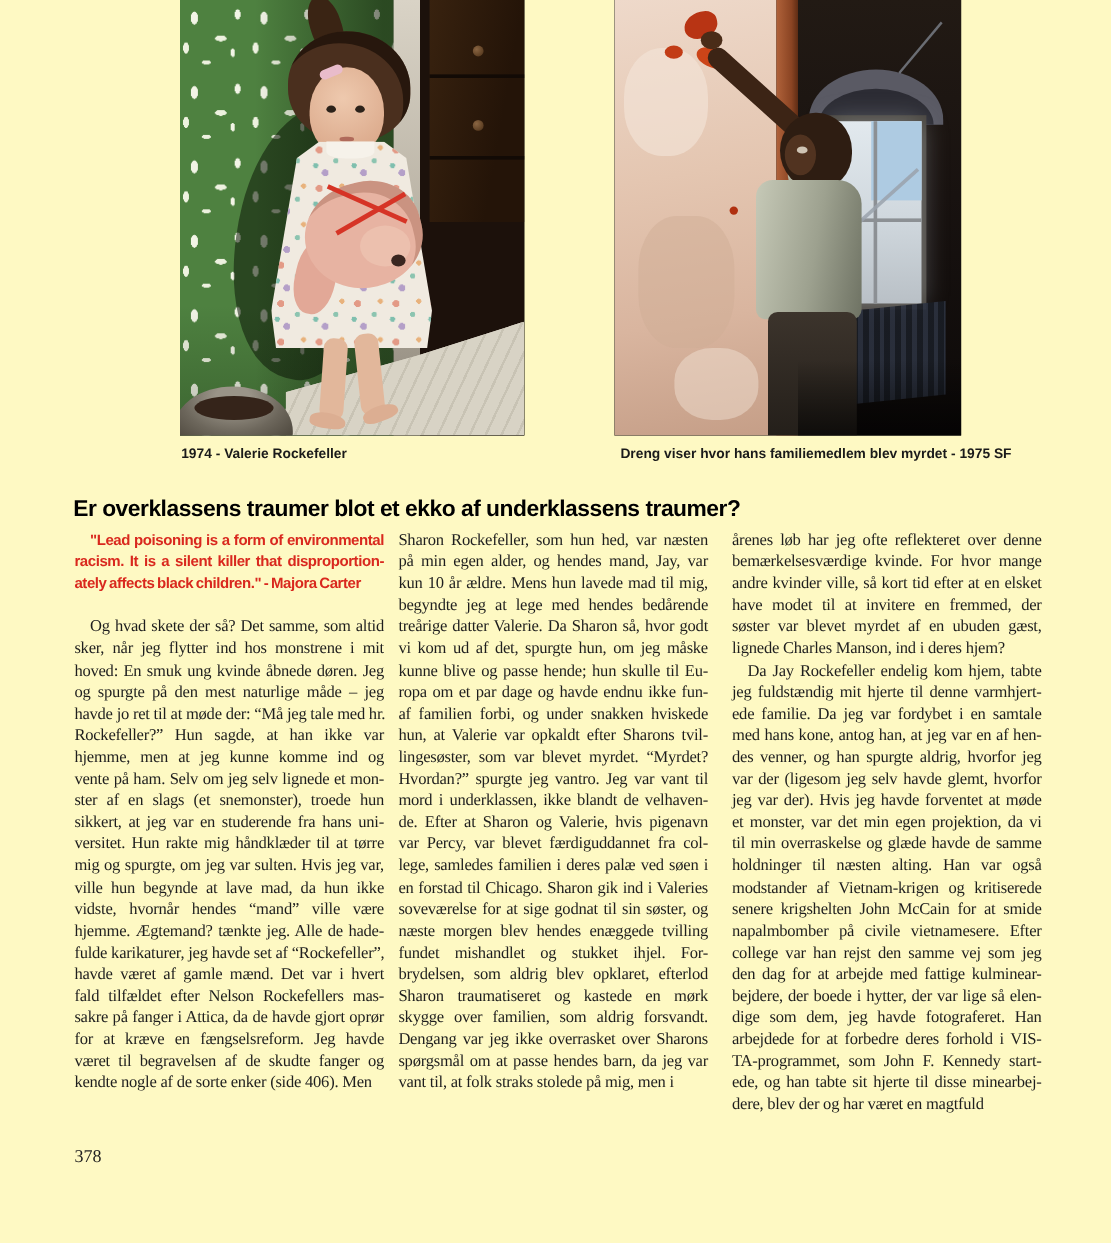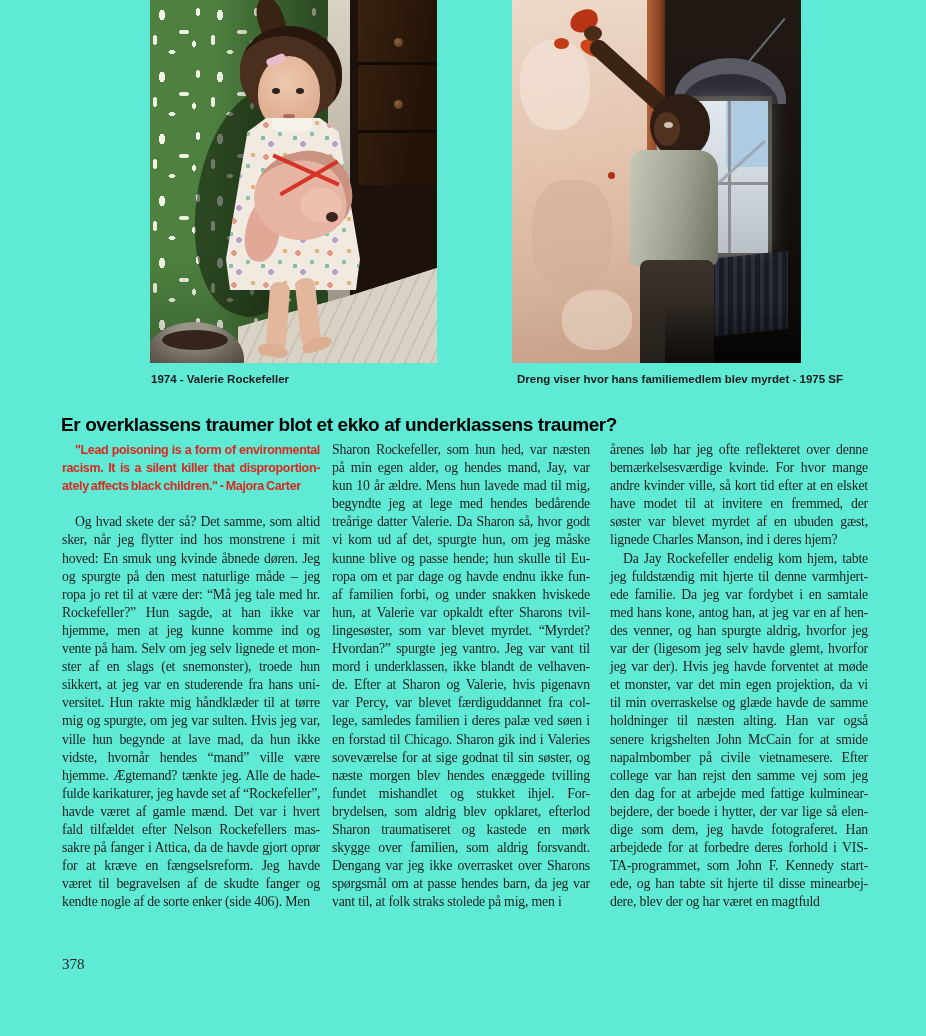--- a/index.html
+++ b/index.html
@@ -1,16 +1,16 @@
 <!DOCTYPE html>
 <html><head>
 <meta charset="utf-8">
 <style>
   html,body{margin:0;padding:0;background:#ffffff;}
-  .page{position:relative;width:926px;height:1036px;background:#5eead4;overflow:hidden;
+  .page{position:relative;width:926px;height:1036px;background:#fef9c3;overflow:hidden;
         font-family:"Liberation Serif", serif;color:#1f1f1f;}
 
   
   .photo{position:absolute;top:0;overflow:hidden;background:#111;}
   .photo-left{left:150px;width:287px;height:363px;}
   .photo-right{left:512px;width:289px;height:363px;}
   .abs{position:absolute;}
 
   
   .wallpaper{left:0;top:0;width:178px;height:363px;background-color:#4e8140;
@@ -231,21 +231,21 @@
         <div class="block quote">
           <div class="line indent">"Lead poisoning is a form of environmental</div>
           <div class="line">racism. It is a silent killer that disproportion-</div>
           <div class="line short">ately affects black children." - Majora Carter</div>
         </div>
         <div class="block para">
           <div class="line indent">Og hvad skete der så? Det samme, som altid</div>
           <div class="line">sker, når jeg flytter ind hos monstrene i mit</div>
           <div class="line">hoved: En smuk ung kvinde åbnede døren. Jeg</div>
           <div class="line">og spurgte på den mest naturlige måde – jeg</div>
-          <div class="line">ropa jo ret til at være der: “Må jeg tale med hr.</div>
+          <div class="line">havde jo ret til at møde der: “Må jeg tale med hr.</div>
           <div class="line">Rockefeller?” Hun sagde, at han ikke var</div>
           <div class="line">hjemme, men at jeg kunne komme ind og</div>
           <div class="line">vente på ham. Selv om jeg selv lignede et mon-</div>
           <div class="line">ster af en slags (et snemonster), troede hun</div>
           <div class="line">sikkert, at jeg var en studerende fra hans uni-</div>
           <div class="line">versitet. Hun rakte mig håndklæder til at tørre</div>
           <div class="line">mig og spurgte, om jeg var sulten. Hvis jeg var,</div>
           <div class="line">ville hun begynde at lave mad, da hun ikke</div>
           <div class="line">vidste, hvornår hendes “mand” ville være</div>
           <div class="line">hjemme. Ægtemand? tænkte jeg. Alle de hade-</div>
@@ -301,20 +301,21 @@
           <div class="line indent">Da Jay Rockefeller endelig kom hjem, tabte</div>
           <div class="line">jeg fuldstændig mit hjerte til denne varmhjert-</div>
           <div class="line">ede familie. Da jeg var fordybet i en samtale</div>
           <div class="line">med hans kone, antog han, at jeg var en af hen-</div>
           <div class="line">des venner, og han spurgte aldrig, hvorfor jeg</div>
           <div class="line">var der (ligesom jeg selv havde glemt, hvorfor</div>
           <div class="line">jeg var der). Hvis jeg havde forventet at møde</div>
           <div class="line">et monster, var det min egen projektion, da vi</div>
           <div class="line">til min overraskelse og glæde havde de samme</div>
           <div class="line">holdninger til næsten alting. Han var også</div>
+          <div class="line">modstander af Vietnam-krigen og kritiserede</div>
           <div class="line">senere krigshelten John McCain for at smide</div>
           <div class="line">napalmbomber på civile vietnamesere. Efter</div>
           <div class="line">college var han rejst den samme vej som jeg</div>
           <div class="line">den dag for at arbejde med fattige kulminear-</div>
           <div class="line">bejdere, der boede i hytter, der var lige så elen-</div>
           <div class="line">dige som dem, jeg havde fotograferet. Han</div>
           <div class="line">arbejdede for at forbedre deres forhold i VIS-</div>
           <div class="line">TA-programmet, som John F. Kennedy start-</div>
           <div class="line">ede, og han tabte sit hjerte til disse minearbej-</div>
           <div class="line short">dere, blev der og har været en magtfuld</div>

